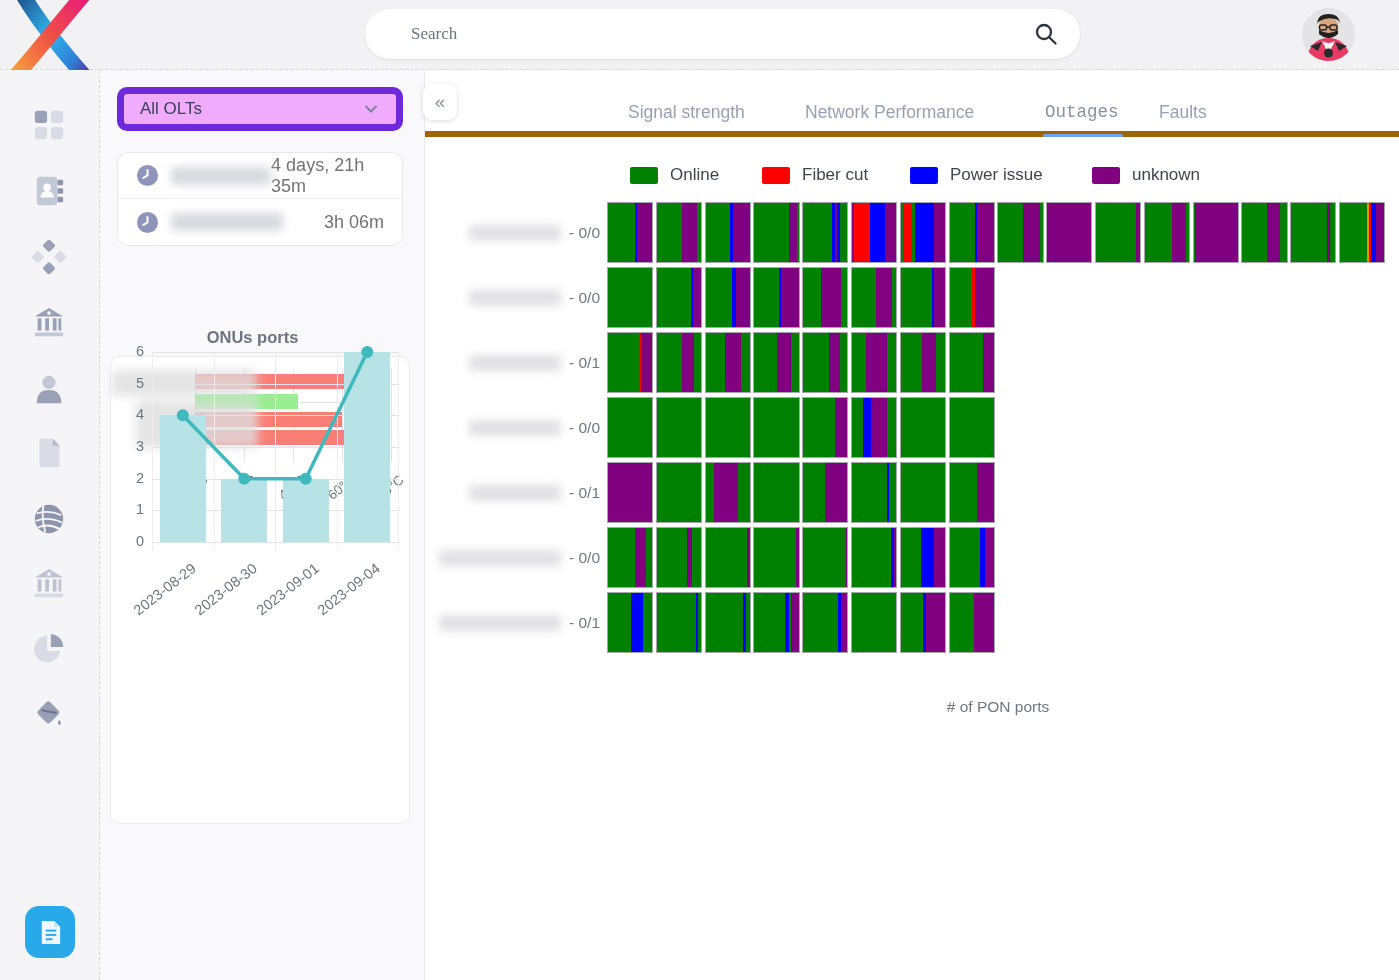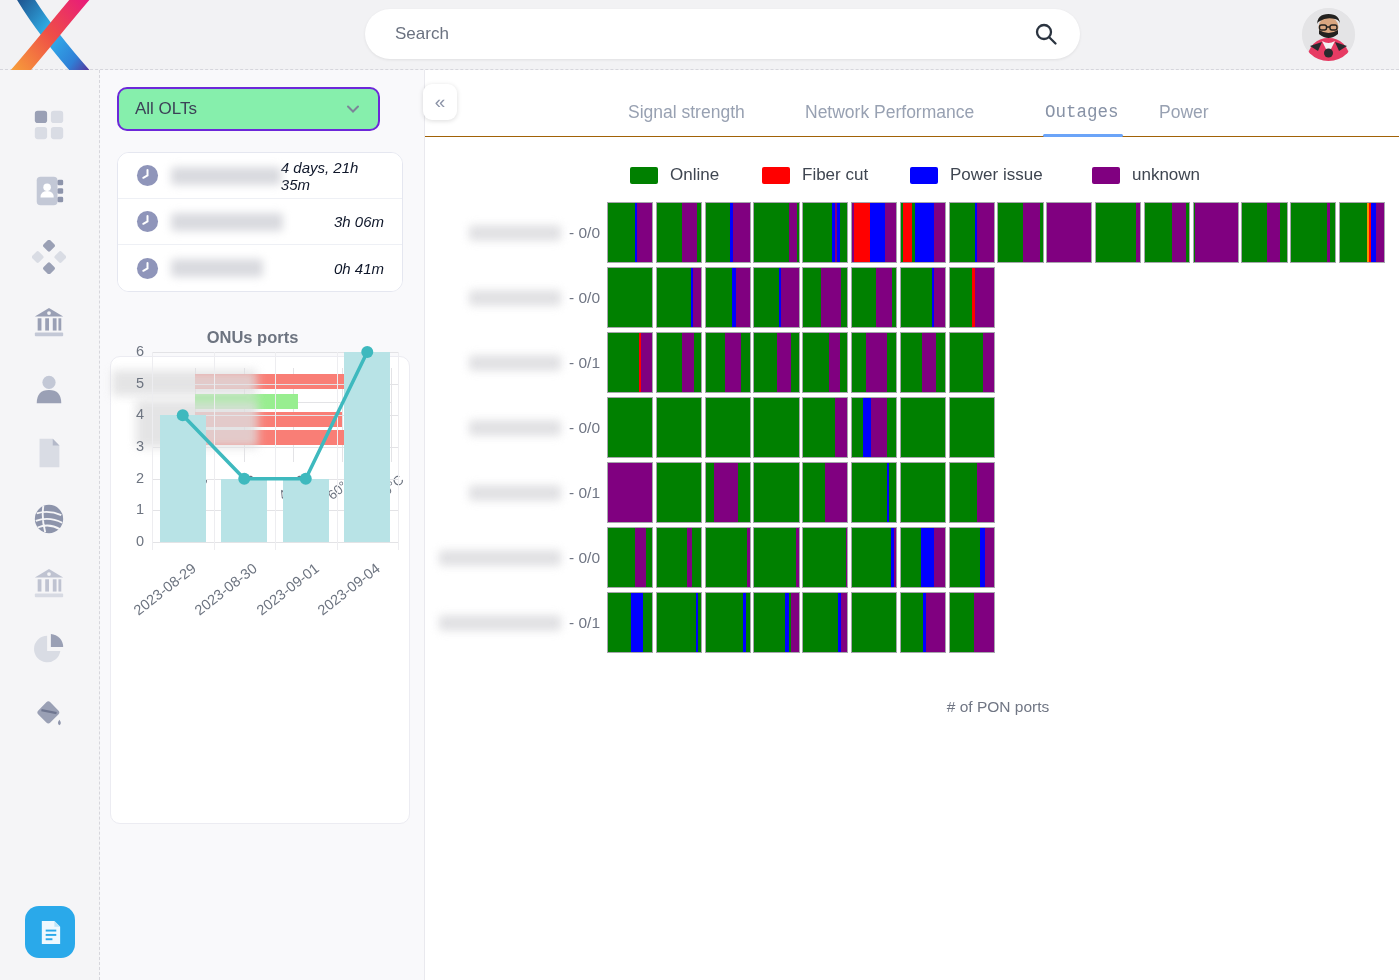--- a/index.html
+++ b/index.html
@@ -3,43 +3,43 @@
 <meta charset="utf-8">
 <style>
   html,body{margin:0;padding:0;background:#e8e8ea;}
   *{box-sizing:border-box;font-family:"Liberation Sans",sans-serif;}
   .page{position:relative;width:1399px;height:980px;background:#fff;overflow:hidden;}
 
   
   .topbar{position:absolute;left:0;top:0;width:1399px;height:70px;background:#f2f2f4;border-bottom:1px dashed #d6d6dc;}
   .logo{position:absolute;left:2px;top:-12px;width:96px;height:96px;}
   .search{position:absolute;left:365px;top:9px;width:715px;height:50px;background:#fff;border-radius:25px;box-shadow:0 1px 3px rgba(0,0,0,.08);display:flex;align-items:center;}
-  .search input{border:none;outline:none;background:transparent;flex:1;margin-left:28px;font-size:17px;color:#3b4254;}
+  .search input{border:none;outline:none;background:transparent;flex:1;margin-left:44px;font-size:17px;color:#3b4254;font-family:Liberation Serif, serif;}
   .search input::placeholder{color:#6b7280;}
   .search .mag{margin-right:22px;width:24px;height:24px;flex:0 0 auto;}
   .avatar{position:absolute;left:1302px;top:8px;width:53px;height:53px;border-radius:50%;overflow:hidden;background:#e4e4e6;}
   .notif-frag{position:absolute;left:1341px;top:74px;width:22px;height:7px;}
   .notif-frag i{display:inline-block;width:7px;height:6px;background:#e05a4e;border-radius:2px;margin-right:2px;}
 
   
   .sidebar{position:absolute;left:0;top:70px;width:100px;height:910px;background:#f5f5f7;border-right:1px dashed #d6d6dc;}
   .side-ic{position:absolute;left:30px;width:38px;height:38px;display:flex;align-items:center;justify-content:center;cursor:pointer;}
   .notes-btn{position:absolute;left:25px;top:836px;width:50px;height:52px;border-radius:14px;background:#2aa9ea;display:flex;align-items:center;justify-content:center;cursor:pointer;}
 
   
   .panel{position:absolute;left:100px;top:70px;width:325px;height:910px;background:#f9f9fb;border-right:1px solid #e9e9ee;}
-  .dropdown{position:absolute;left:17px;top:17px;width:263px;height:44px;background:#86efac;border:2px solid #6d28d9;border-radius:10px;display:flex;align-items:center;cursor:pointer;}
+  .dropdown{position:absolute;left:17px;top:17px;width:286px;height:44px;background:#f0abfc;border:7px solid #6d28d9;border-radius:10px;display:flex;align-items:center;cursor:pointer;}
   .dropdown .lbl{margin-left:16px;font-size:17px;color:#3c4257;}
   .dropdown .chev{margin-left:auto;margin-right:16px;}
   .uplist{position:absolute;left:17px;top:82px;width:286px;background:#fff;border:1px solid #e5e7f0;border-radius:12px;overflow:hidden;}
   .uprow{height:46px;display:flex;align-items:center;border-bottom:1px solid #eef0f5;cursor:pointer;background:#fff;}
   .uprow:last-child{border-bottom:none;}
   .uprow .clock{margin-left:18px;width:23px;height:23px;flex:0 0 auto;}
   .uprow .nameblur{margin-left:12px;height:18px;border-radius:3px;background:#d9dadf;filter:blur(4px);}
-  .uprow .dur{margin-left:auto;margin-right:18px;font-size:15px;font-style:italic;color:#0f172a;}
+  .uprow .dur{margin-left:auto;margin-right:18px;font-size:18px;color:#737373;}
 
   .charts-card{position:absolute;left:10px;top:286px;width:300px;height:468px;background:#fff;border:1px solid #ececf2;border-radius:10px;}
 
   
   .tchart{position:absolute;left:0;top:0;width:325px;height:240px;}
   .t-grid{position:absolute;width:1px;background:#e3e3e6;top:82px;height:92px;}
   .t-hgrid{position:absolute;left:95px;width:196px;height:1px;background:#e3e3e6;}
   .t-bar{position:absolute;height:15px;}
   .t-tick{position:absolute;width:52px;text-align:right;font-size:13.5px;color:#6d7480;transform:rotate(-40deg);transform-origin:100% 0;}
   .t-blur{position:absolute;background:#dededf;filter:blur(5px);border-radius:3px;opacity:.8;}
@@ -49,21 +49,21 @@
   .o-title{position:absolute;left:0;top:18px;width:305px;text-align:center;font-size:16.5px;font-weight:bold;color:#6d7480;}
   .o-hgrid{position:absolute;height:1px;background:#e3e3e6;}
   .o-vgrid{position:absolute;width:1px;background:#ededf0;}
   .o-ytick{position:absolute;width:24px;text-align:right;font-size:14.5px;color:#6d7480;}
   .o-bar{position:absolute;background:#b8e3e6;}
   .o-xlab{position:absolute;width:92px;text-align:right;font-size:14.5px;color:#6d7480;transform:rotate(-38deg);transform-origin:100% 0;white-space:nowrap;}
 
   
   .main{position:absolute;left:425px;top:70px;width:974px;height:910px;background:#fff;}
   .collapse-btn{position:absolute;left:-2px;top:14px;width:34px;height:36px;background:#fff;border-radius:9px;box-shadow:0 1px 5px rgba(0,0,0,.14);display:flex;align-items:center;justify-content:center;font-size:19px;color:#8b93a7;cursor:pointer;}
-  .tabs{position:absolute;left:0;top:30px;width:974px;height:37px;border-bottom:1px solid #a16207;}
+  .tabs{position:absolute;left:0;top:30px;width:974px;height:37px;border-bottom:6px solid #a16207;}
   .tab{position:absolute;top:2px;font-size:17.5px;color:#98a1b2;cursor:pointer;white-space:nowrap;}
   .tab.active{color:#8792a6;}
   .tab-underline{position:absolute;height:3px;border-radius:2px;background:#6ba4f8;top:34px;}
   .legend{position:absolute;top:95px;left:0;width:974px;height:20px;}
   .leg-item{position:absolute;display:flex;align-items:center;}
   .leg-sw{width:28px;height:17px;border-radius:2px;margin-right:12px;}
   .leg-lb{font-size:17px;color:#3f4651;}
 
   .hm-row-label{position:absolute;display:flex;align-items:center;justify-content:flex-end;width:260px;}
   .hm-nameblur{height:16px;background:#dcdcdf;border-radius:3px;filter:blur(4px);opacity:.85;position:relative;}
@@ -232,28 +232,20 @@
           <span class="nameblur" style="width: 118px;"></span>
           <span class="dur">4 days, 21h 35m</span>
         </div>
         <div class="uprow">
           <span class="clock"><svg viewBox="0 0 24 24" width="23" height="23">
               <circle cx="12" cy="12" r="11" fill="#8f95ba"></circle>
               <path d="M12 6.2 V12 L7.6 14.4" stroke="#fff" stroke-width="2.1" fill="none" stroke-linecap="round"></path>
             </svg></span>
           <span class="nameblur" style="width: 112px;"></span>
           <span class="dur">3h 06m</span>
-        </div>
-        <div class="uprow">
-          <span class="clock"><svg viewBox="0 0 24 24" width="23" height="23">
-              <circle cx="12" cy="12" r="11" fill="#8f95ba"></circle>
-              <path d="M12 6.2 V12 L7.6 14.4" stroke="#fff" stroke-width="2.1" fill="none" stroke-linecap="round"></path>
-            </svg></span>
-          <span class="nameblur" style="width: 92px;"></span>
-          <span class="dur">0h 41m</span>
         </div>
       </div>
 
     <div class="charts-card"></div>
 
     <div class="tchart" id="tchart">
         <div class="t-grid" style="left: 95px; top: 298px; height: 94px;"></div>
         <div class="t-tick" style="left: 49px; top: 402px;">0°C</div>
         <div class="t-grid" style="left: 144px; top: 298px; height: 94px;"></div>
         <div class="t-tick" style="left: 98px; top: 402px;">20°C</div>
@@ -311,21 +303,21 @@
       </div>
   </div>
 
   <div class="main">
     <div class="collapse-btn">«</div>
     <div class="tabs" id="tabs">
         <div class="tab" style="left: 203px;">Signal strength</div>
         <div class="tab" style="left: 380px;">Network Performance</div>
         <div class="tab active" style="left: 620px; font-family: Liberation Mono, monospace;">Outages</div>
         <div class="tab-underline" style="left: 618px; width: 80px;"></div>
-        <div class="tab" style="left: 734px;">Power</div>
+        <div class="tab" style="left: 734px;">Faults</div>
       </div>
     <div class="legend" id="legend">
         <div class="leg-item" style="left: 205px;">
           <span class="leg-sw" style="background: rgb(0, 128, 0);"></span>
           <span class="leg-lb">Online</span>
         </div>
         <div class="leg-item" style="left: 337px;">
           <span class="leg-sw" style="background: rgb(255, 0, 0);"></span>
           <span class="leg-lb">Fiber cut</span>
         </div>

